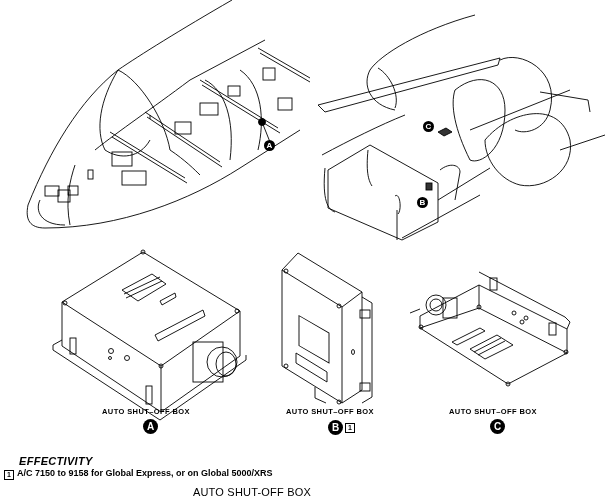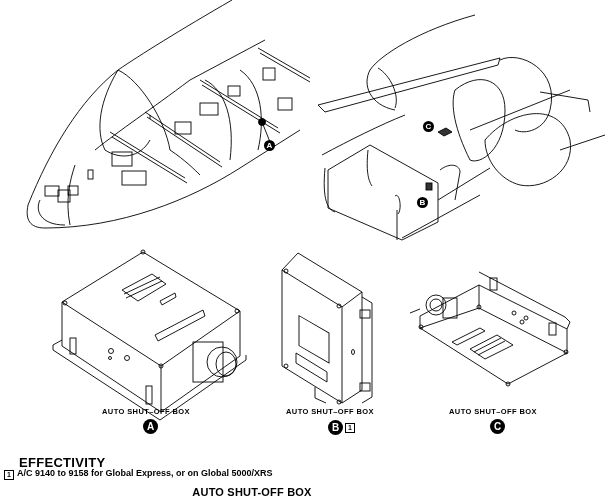--- a/index.html
+++ b/index.html
@@ -4,25 +4,25 @@
   <style>
     html, body { margin: 0; padding: 0; background: #ffffff; }
     body { width: 610px; height: 498px; position: relative; overflow: hidden;
            font-family: "Liberation Sans", sans-serif; color: #000; }
     svg { position: absolute; left: 0; top: 0; }
     .lbl { position: absolute; font-size: 7.5px; font-weight: bold; letter-spacing: 0.4px; white-space: nowrap; text-align: right; }
     .badge { position: absolute; width: 15px; height: 15px; border-radius: 50%; background: #000; color: #fff;
              font-size: 10px; font-weight: bold; text-align: center; line-height: 15px; }
     .eff-mark { position: absolute; width: 8px; height: 8px; border: 1px solid #000; font-size: 7px; line-height: 8px;
                 text-align: center; font-weight: bold; box-sizing: content-box; }
-    .eff-title { position: absolute; left: 19px; top: 455px; font-size: 13px; font-weight: bold; letter-spacing: 0.3px; }
+    .eff-title { position: absolute; left: 19px; top: 455px; font-size: 11px; font-weight: bold; letter-spacing: 0.3px; font-style: italic; }
     .eff-row { position: absolute; left: 4px; top: 468px; font-size: 9px; font-weight: bold; white-space: nowrap; }
     .eff-row .eff-mark { position: static; display: inline-block; vertical-align: -1px; margin-right: 3px; }
     .fig-title { position: absolute; left: 0; width: 504px; top: 486px; text-align: center; font-size: 11px;
-                 font-weight: bold; letter-spacing: 0.2px; }
+                 font-weight: normal; letter-spacing: 0.2px; }
   </style>
 </head>
 <body>
 
 <svg width="610" height="498" viewBox="0 0 610 498" fill="none" stroke="#000" stroke-width="0.9">
 
   <g>
     <path d="M232 0 C180 30 140 55 118 70 C80 100 50 150 28 205 C25 220 30 228 45 228 C120 228 190 200 240 168 L300 130"></path>
     <path d="M265 40 L190 80 C150 110 120 130 95 150"></path>
     <path d="M118 70 C100 100 95 130 105 150 C120 160 140 158 150 140"></path>
@@ -155,16 +155,16 @@
 
 <div class="lbl" style="left:286px;top:407px;">AUTO SHUT–OFF BOX</div>
 <div class="badge" style="left:328px;top:420px;">B</div>
 <div class="eff-mark" style="left:345px;top:423px;">1</div>
 
 <div class="lbl" style="left:449px;top:407px;">AUTO SHUT–OFF BOX</div>
 <div class="badge" style="left:490px;top:419px;">C</div>
 
 <div class="eff-title">EFFECTIVITY</div>
 <div class="eff-row">
-  <span class="eff-mark">1</span><span>A/C 9140 to 9158 for Global Express, or on Global 5000/XRS</span>
+  <span class="eff-mark">1</span><span>A/C 7150 to 9158 for Global Express, or on Global 5000/XRS</span>
 </div>
 
 <div class="fig-title">AUTO SHUT-OFF BOX</div>
 
 </body></html>

